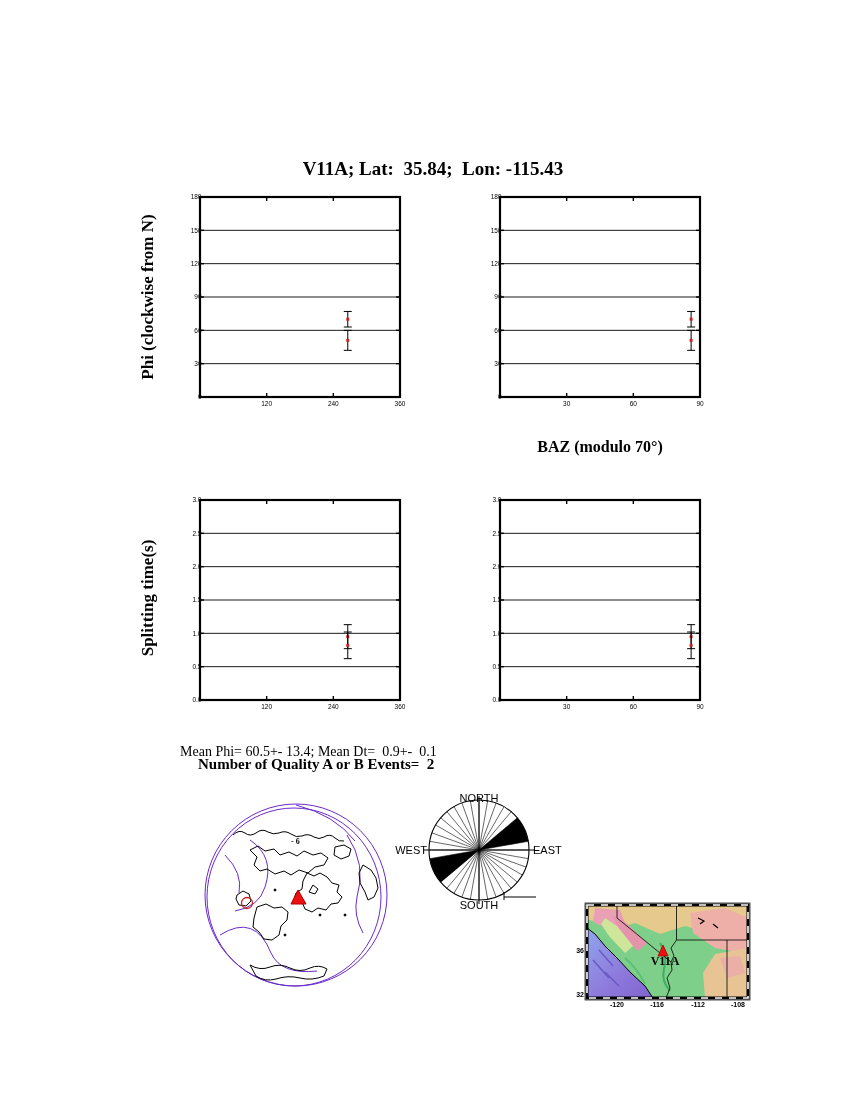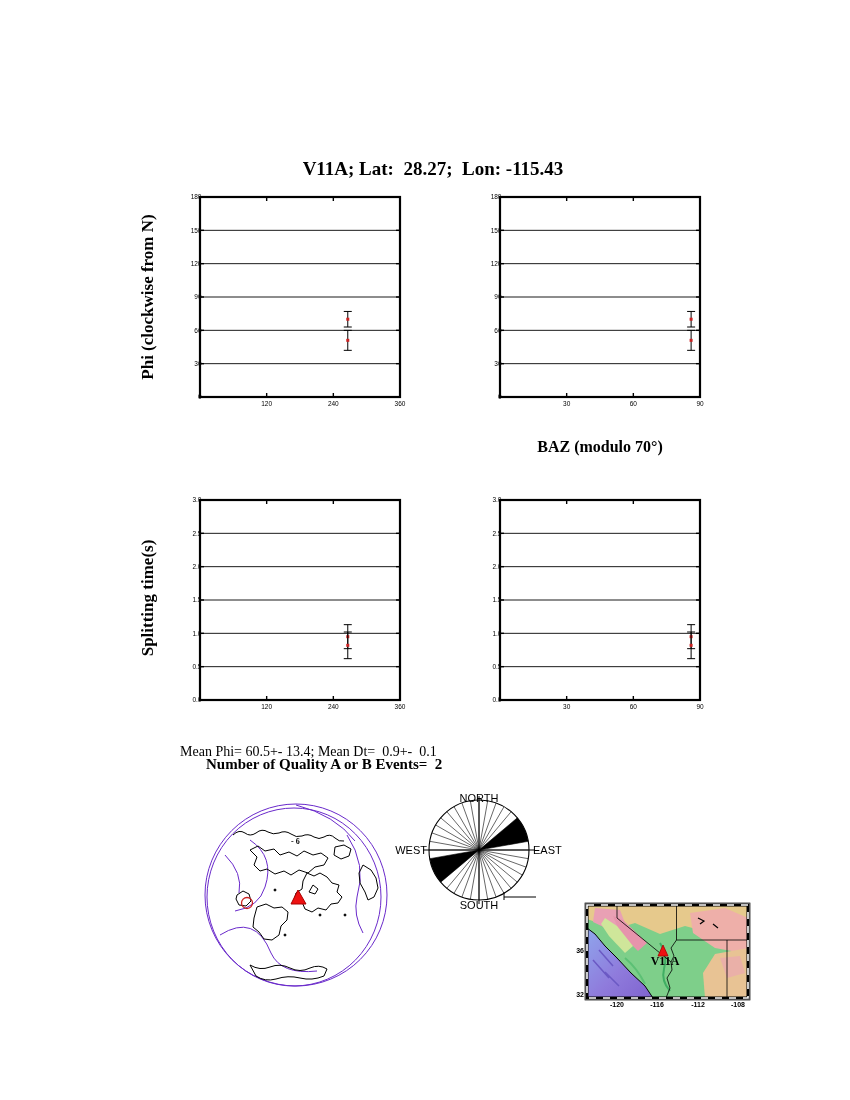--- a/index.html
+++ b/index.html
@@ -6,34 +6,34 @@
   .page{position:relative;width:850px;height:1100px;background:#ffffff;overflow:hidden;
         font-family:"Liberation Serif","DejaVu Serif",serif;}
   .title{position:absolute;top:158px;left:0;width:850px;padding-left:16px;box-sizing:border-box;
          text-align:center;font-weight:bold;font-size:19px;white-space:pre;}
   .ylab-wrap{position:absolute;width:0;height:0;}
   .ylab-wrap span{position:absolute;transform:translate(-50%,-50%) rotate(-90deg);
          font-weight:bold;font-size:17px;white-space:nowrap;display:block;}
   .xlab{position:absolute;font-weight:bold;font-size:16px;text-align:center;width:230px;white-space:pre;}
   .summary1{position:absolute;top:744px;left:180px;width:495px;text-align:left;
             font-weight:normal;font-size:14px;white-space:pre;}
-  .summary2{position:absolute;top:756px;left:198px;font-weight:bold;font-size:15px;white-space:pre;margin-left:8px;}
+  .summary2{position:absolute;top:756px;left:198px;font-weight:bold;font-size:15px;white-space:pre;}
   svg{position:absolute;overflow:visible;}
   .tick{font-family:"Liberation Sans","DejaVu Sans",sans-serif;font-size:6.5px;fill:#000;}
   .rose-label{font-family:"Liberation Sans","DejaVu Sans",sans-serif;font-size:11px;fill:#000;}
   .map-tick{font-family:"Liberation Sans","DejaVu Sans",sans-serif;font-size:7px;font-weight:bold;fill:#000;}
   .map-station{font-family:"Liberation Serif","DejaVu Serif",serif;font-size:12px;font-weight:bold;fill:#000;}
   .globe-note{font-family:"Liberation Serif","DejaVu Serif",serif;font-size:8px;font-weight:bold;fill:#000;}
 </style>
 </head>
 <body>
 
 <div class="page">
 
-  <div class="title">V11A; Lat:  28.27;  Lon: -115.43</div>
+  <div class="title">V11A; Lat:  35.84;  Lon: -115.43</div>
 
   <div class="ylab-wrap" style="left:148px;top:297px">
     <span>Phi (clockwise from N)</span>
   </div>
   <div class="ylab-wrap" style="left:148px;top:598px">
     <span>Splitting time(s)</span>
   </div>
 
   <svg class="chart" id="chart0" style="left:185px;top:190px" width="229" height="229">
       <line x1="15" y1="173.66666666666669" x2="215" y2="173.66666666666669" stroke="#000" stroke-width="0.9"></line>

